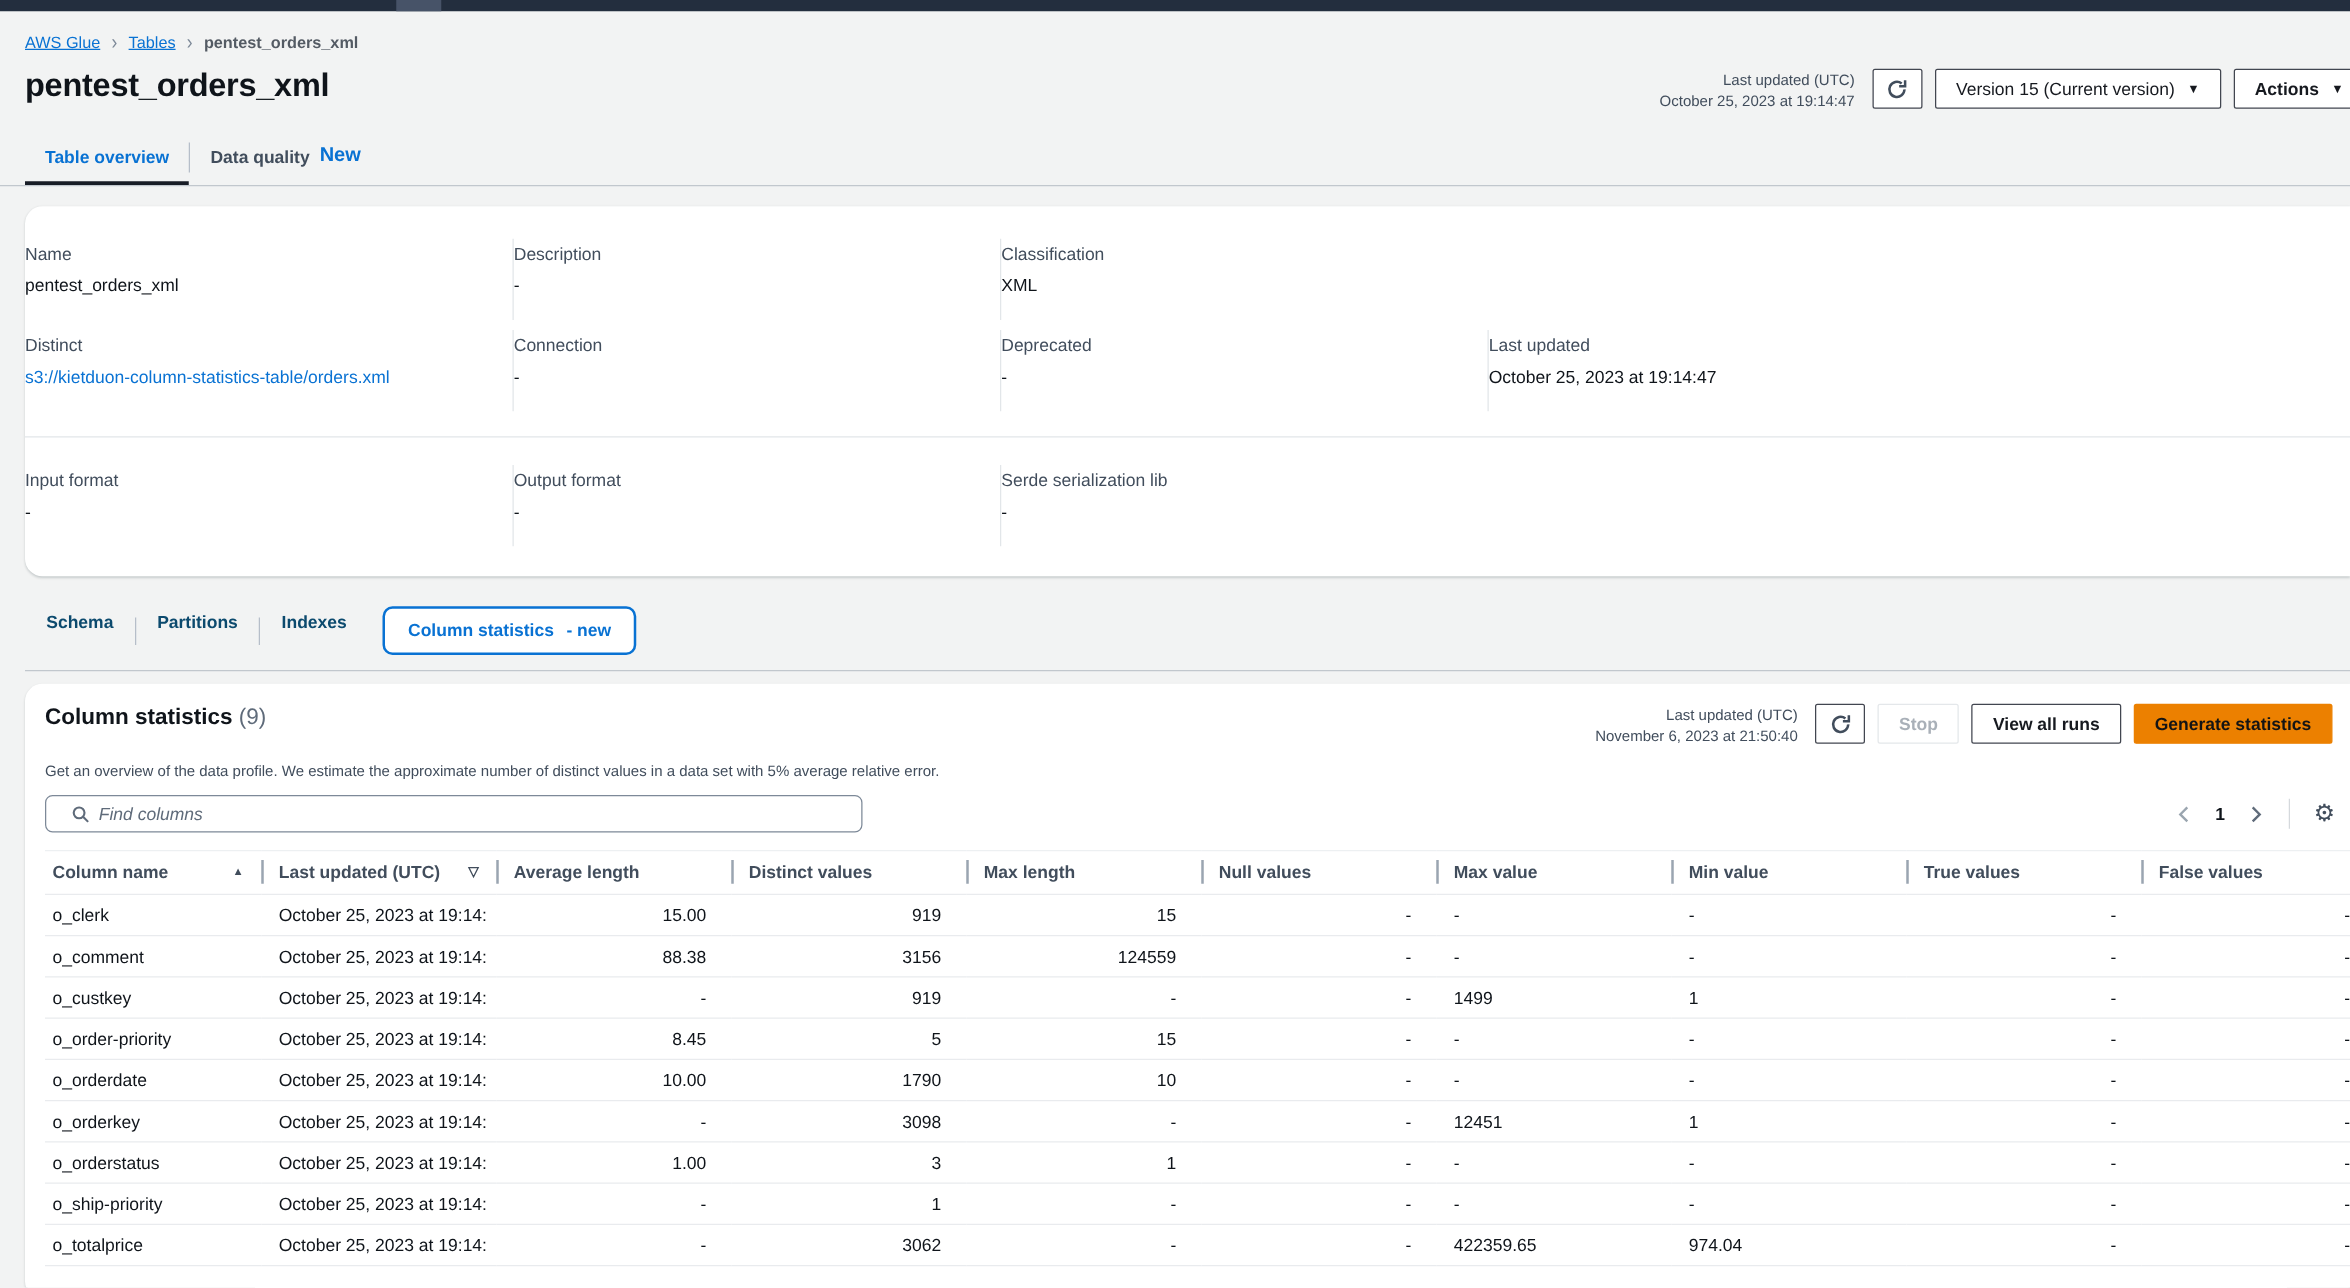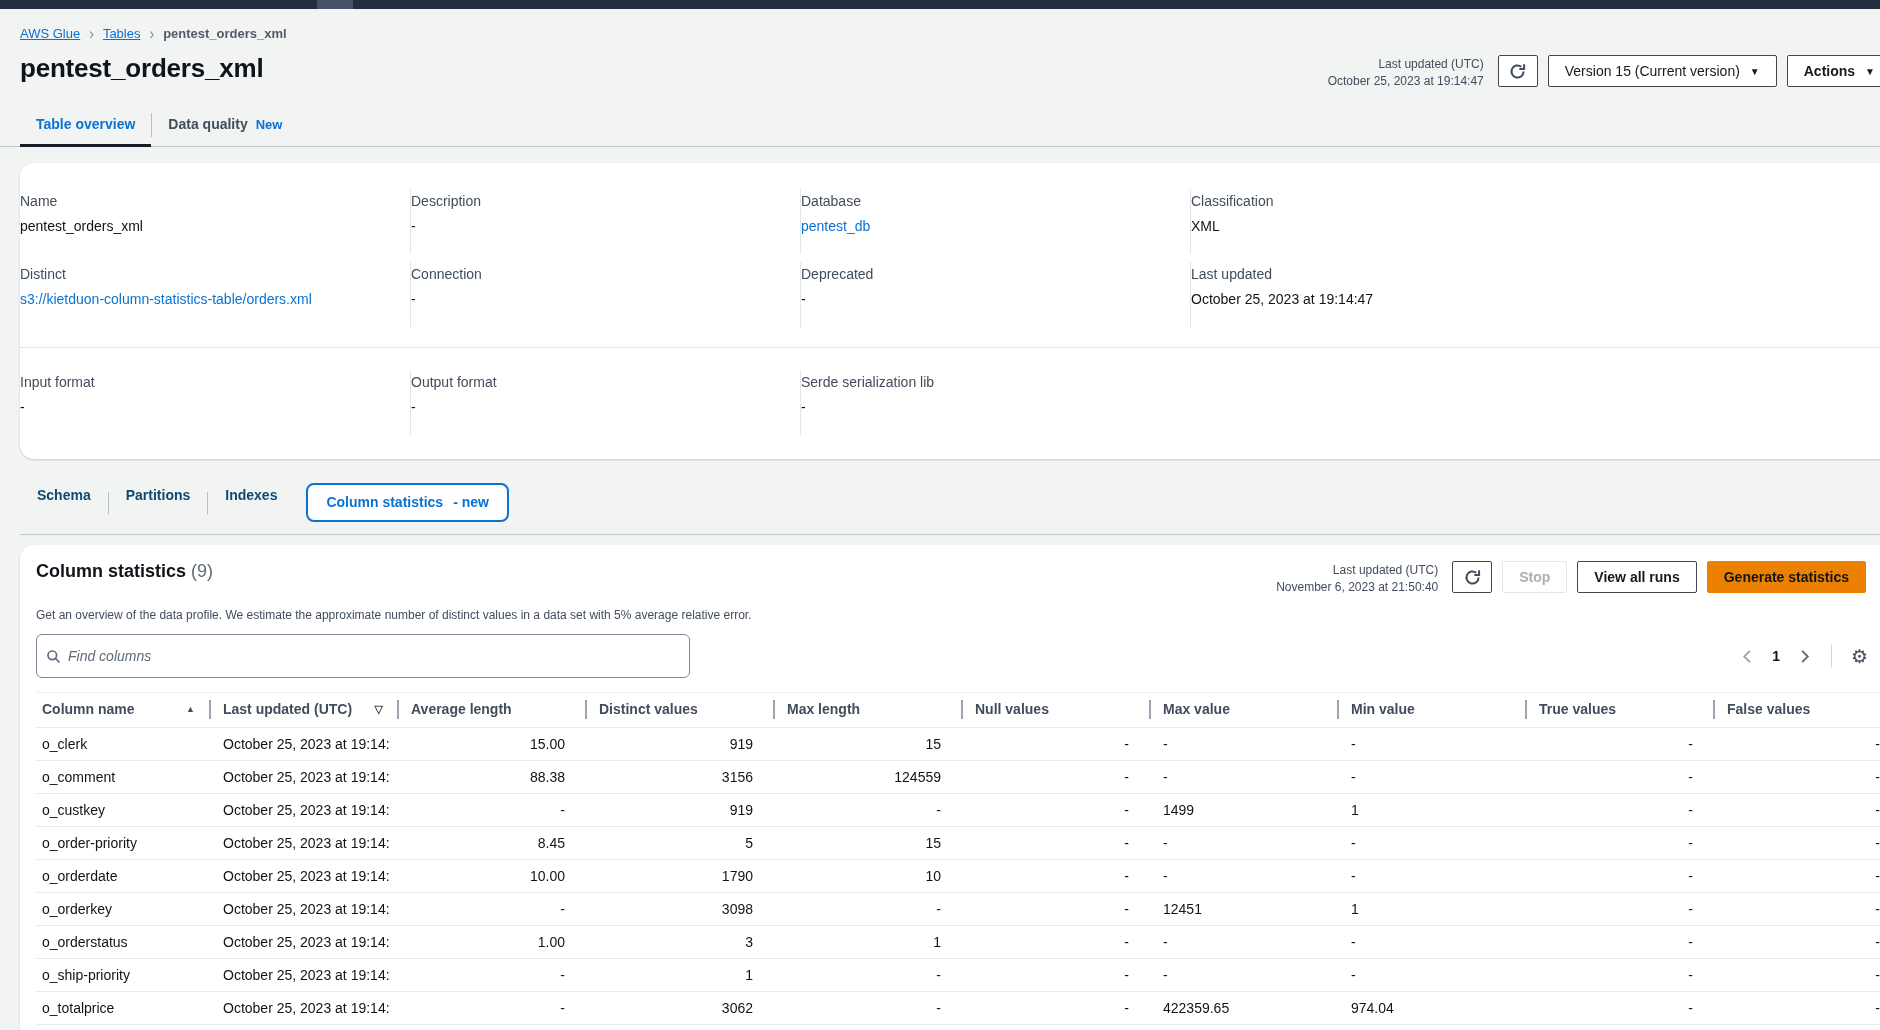--- a/index.html
+++ b/index.html
@@ -39,21 +39,21 @@
   .btn.disabled { border-color:#e4e7ea; color:#a9b0b8; cursor:default; }
   .btn.primary { background:#ec8000; border-color:#ec8000; color:#141414; }
 
   
   .tabs { display:flex; align-items:center; margin-top:20px; margin-left:-20px; padding-left:20px; position:relative; }
   .tabs::after { content:""; position:absolute; left:0; right:0; bottom:0; height:1px; background:#c1c7cd; }
   .tab { position:relative; padding:6px 16px 15px; font-weight:700; color:#414d5c; cursor:pointer; display:flex; gap:8px; align-items:center; }
   .tab.active { color:#0972d3; }
   .tab.active::after { content:""; position:absolute; left:0; right:0; bottom:0; height:3px; background:#181d26; z-index:2; }
   .tab-divider { width:1px; height:24px; background:#b6bec9; margin-bottom:8px; }
-  .badge-new { color:#0972d3; font-size:13px; font-weight:700; }
+  .badge-new { color:#0972d3; font-size:16px; font-weight:700; }
 
   
   .panel { background:#fff; width:1860px; margin-left:20px; border-radius:14px 0 0 14px;
            box-shadow:0 1px 2px rgba(0,28,36,.18); }
   .details-panel { margin-top:16px; }
 
   .panel-tabs { display:flex; align-items:center; position:relative; padding:10px 0 0 10px; }
   .panel-tabs::after { content:""; position:absolute; left:0; right:0; bottom:0; height:1px; background:#e2e6e9; }
 
   
@@ -78,22 +78,22 @@
 
   
   .stats-panel { margin-top:10px; padding-bottom:26px; }
   .stats-header { display:flex; justify-content:space-between; align-items:flex-start; padding:16px 14px 0 16px; }
   h2 { font-size:18px; font-weight:700; color:#0f141a; }
   h2 .count { color:#5f6b7a; font-weight:400; }
   .stats-actions { display:flex; gap:10px; align-items:flex-start; }
   .stats-desc { font-size:12px; color:#414d5c; padding:12px 16px 0; }
 
   .toolbar { display:flex; justify-content:space-between; align-items:center; padding:12px 10px 0 16px; }
-  .search { width:654px; height:44px; border:1px solid #7d8998; border-radius:6px; background:#fff;
-            display:flex; align-items:center; gap:7px; padding:0 9px; color:#5f6b7a; }
+  .search { width:654px; height:30px; border:1px solid #7d8998; border-radius:6px; background:#fff;
+            display:flex; align-items:center; gap:7px; padding:0 20px; color:#5f6b7a; }
   .search input { flex:1; border:none; outline:none; font-family:inherit; font-size:14px; color:#16191f; background:transparent; }
   .search input::placeholder { color:#5f6b7a; font-style:italic; }
   .pager { display:flex; align-items:center; gap:15px; }
   .pager .chev { background:none; border:none; cursor:pointer; display:flex; padding:2px; }
   .pager .chev.prev { color:#9aa5af; }
   .pager .chev.next { color:#5f6b7a; }
   .pager .pagenum { font-weight:700; color:#0f141a; }
   .pager-divider { width:1px; height:24px; background:#d5d9dd; margin:0 2px; }
   .gear-btn { background:none; border:none; cursor:pointer; font-size:19px; color:#414d5c; line-height:1; padding:0 2px; }
 
@@ -172,24 +172,20 @@
 <div class="panel details-panel">
 
   <div class="fields">
     <div class="field">
       <div class="field-label">Name</div>
       <div class="field-value">pentest_orders_xml</div>
     </div>
     <div class="field">
       <div class="field-label">Description</div>
       <div class="field-value">-</div>
-    </div>
-    <div class="field">
-      <div class="field-label">Database</div>
-      <div class="field-value"><a>pentest_db</a></div>
     </div>
     <div class="field">
       <div class="field-label">Classification</div>
       <div class="field-value">XML</div>
     </div>
   </div>
 
   <div class="fields row2">
     <div class="field">
       <div class="field-label">Distinct</div>

